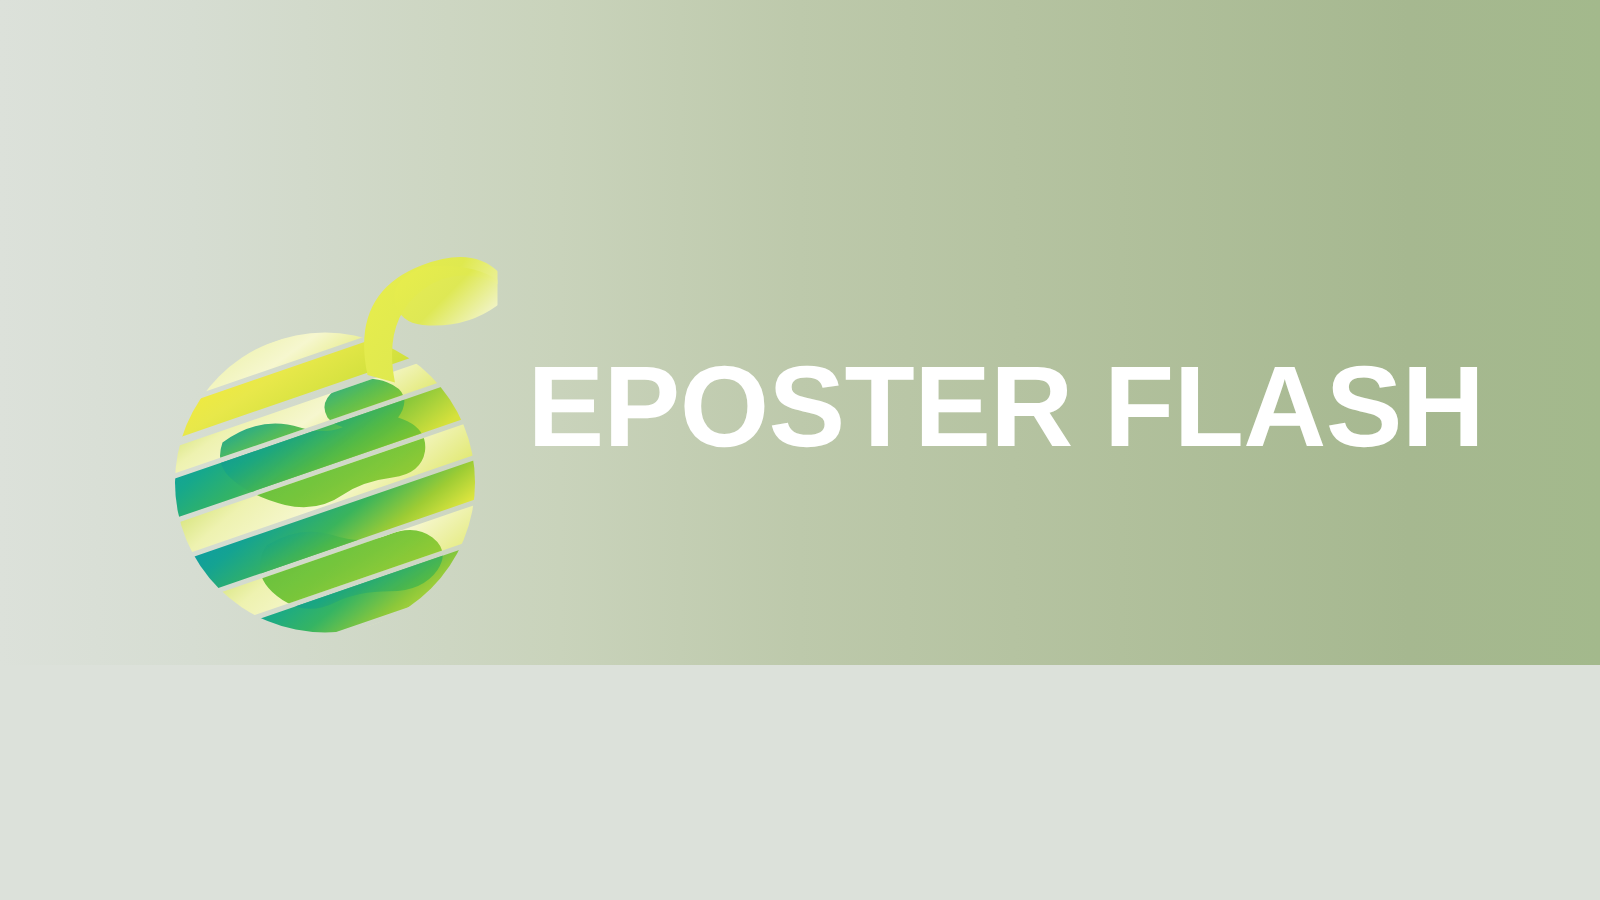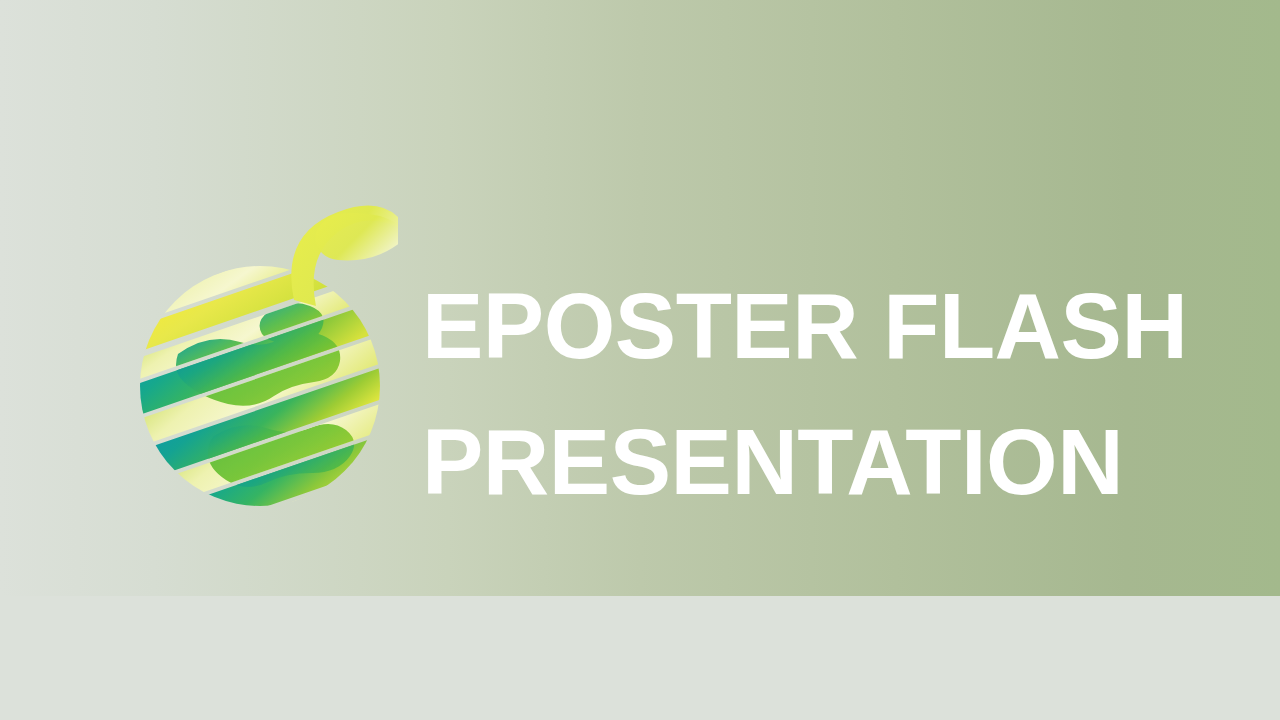--- a/index.html
+++ b/index.html
@@ -8,21 +8,21 @@
     padding: 0;
     width: 1280px;
     height: 720px;
     overflow: hidden;
     background: #dce1da;
   }
 
   #slide {
     position: relative;
     width: 1280px;
-    height: 596px;
+    height: 532px;
     
     background: linear-gradient(
       to right,
       #dce1da 0%,
       #d6ddd2 12%,
       #c9d3bb 35%,
       #bdc9ab 50%,
       #b1c09c 70%,
       #a6b890 88%,
       #a3b98c 100%
@@ -169,16 +169,15 @@
                  q48 -6 72 20
                  q-30 30 -72 26
                  q-18 -2 -22 -18
                  q-4 -18 22 -28 Z" fill="url(#gLeaf)" opacity="0.95"></path>
       </g>
     </svg>
   </div>
 
   <div id="title-block">
     <div class="title-line">EPOSTER FLASH</div>
-    <div class="title-line">PRESENTATION</div>
   </div>
 
 </div>
 
 </body></html>

